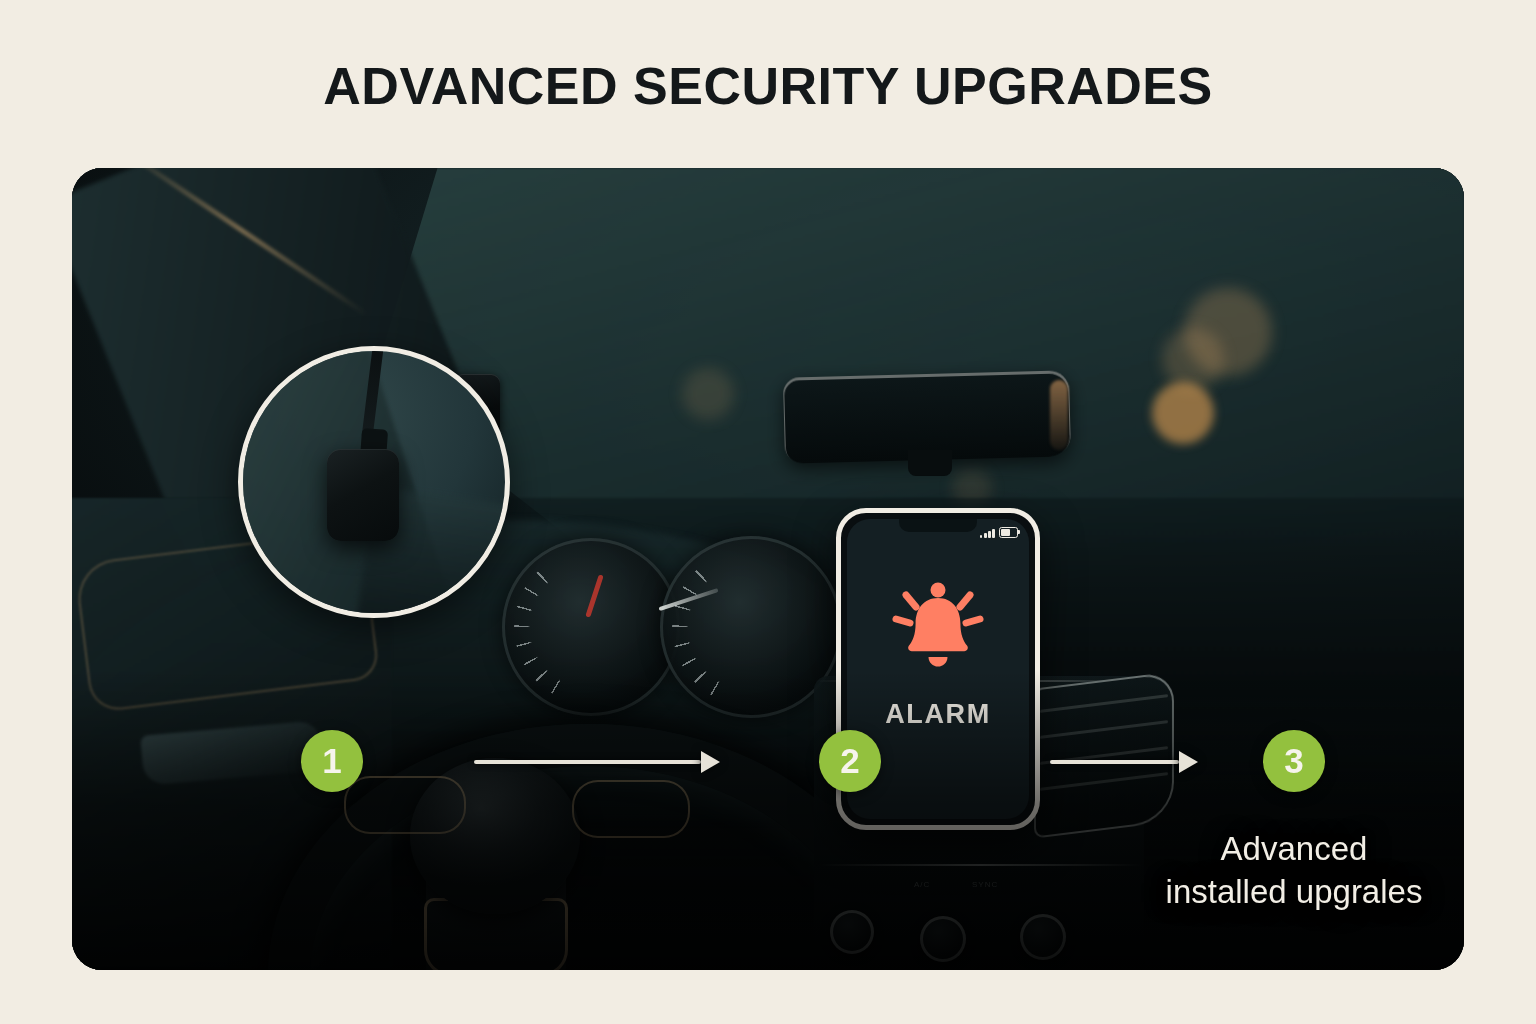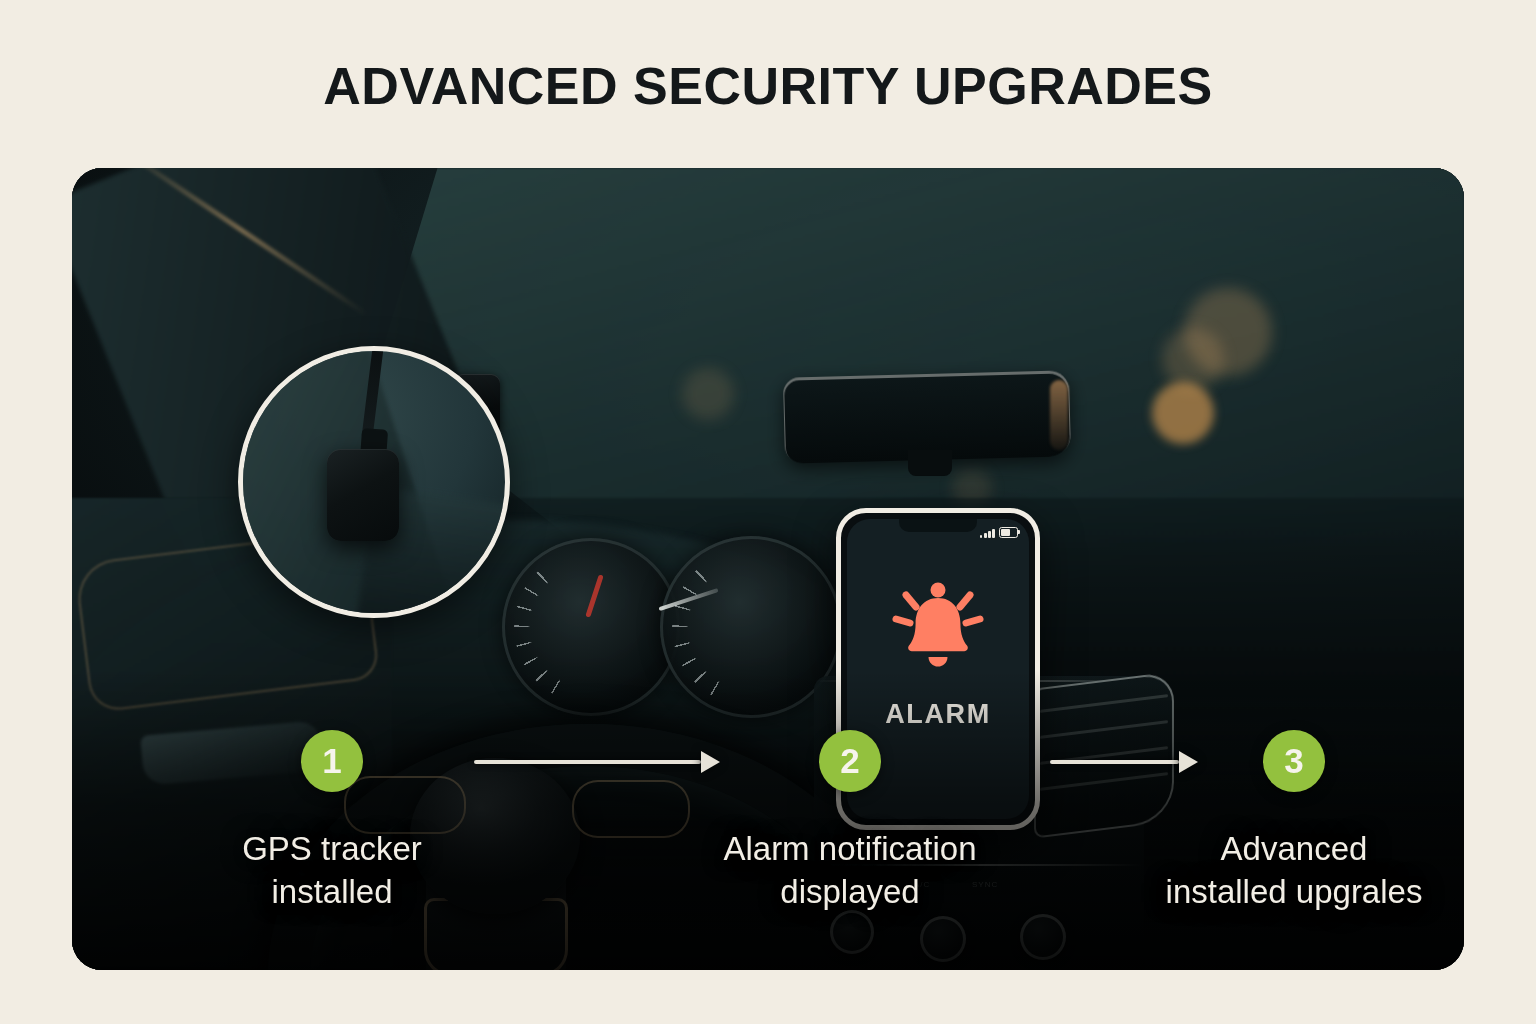--- a/index.html
+++ b/index.html
@@ -412,33 +412,29 @@
         </svg>
       </div>
       <div id="alarm-label">ALARM</div>
     </div>
   </div>
 
   <div id="bottom-vignette"></div>
 
   <div class="step" style="left:70px;top:562px;width:380px;">
     <div class="badge">1</div>
-    <div class="step-caption">GPS tracker
-installed</div>
   </div>
 
   <div class="flow-arrow" style="left:402px;top:584px;width:246px;">
     <div class="shaft"></div>
     <div class="head"></div>
   </div>
 
   <div class="step" style="left:588px;top:562px;width:380px;">
     <div class="badge">2</div>
-    <div class="step-caption">Alarm notification
-displayed</div>
   </div>
 
   <div class="flow-arrow" style="left:978px;top:584px;width:148px;">
     <div class="shaft"></div>
     <div class="head"></div>
   </div>
 
   <div class="step" style="left:1032px;top:562px;width:380px;">
     <div class="badge">3</div>
     <div class="step-caption">Advanced

